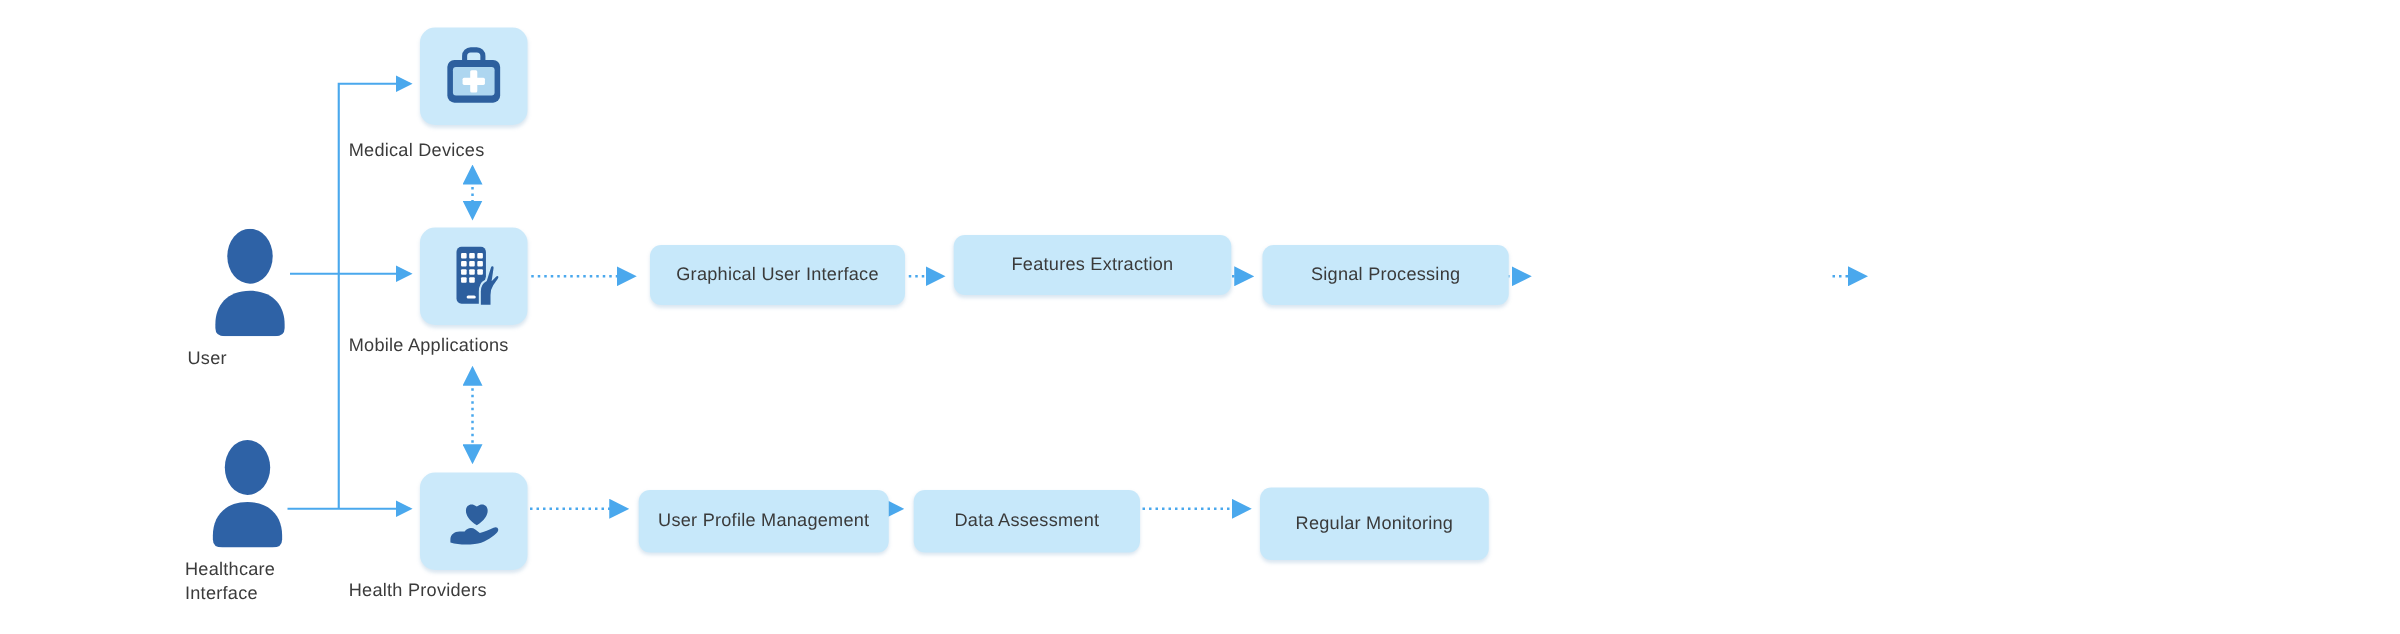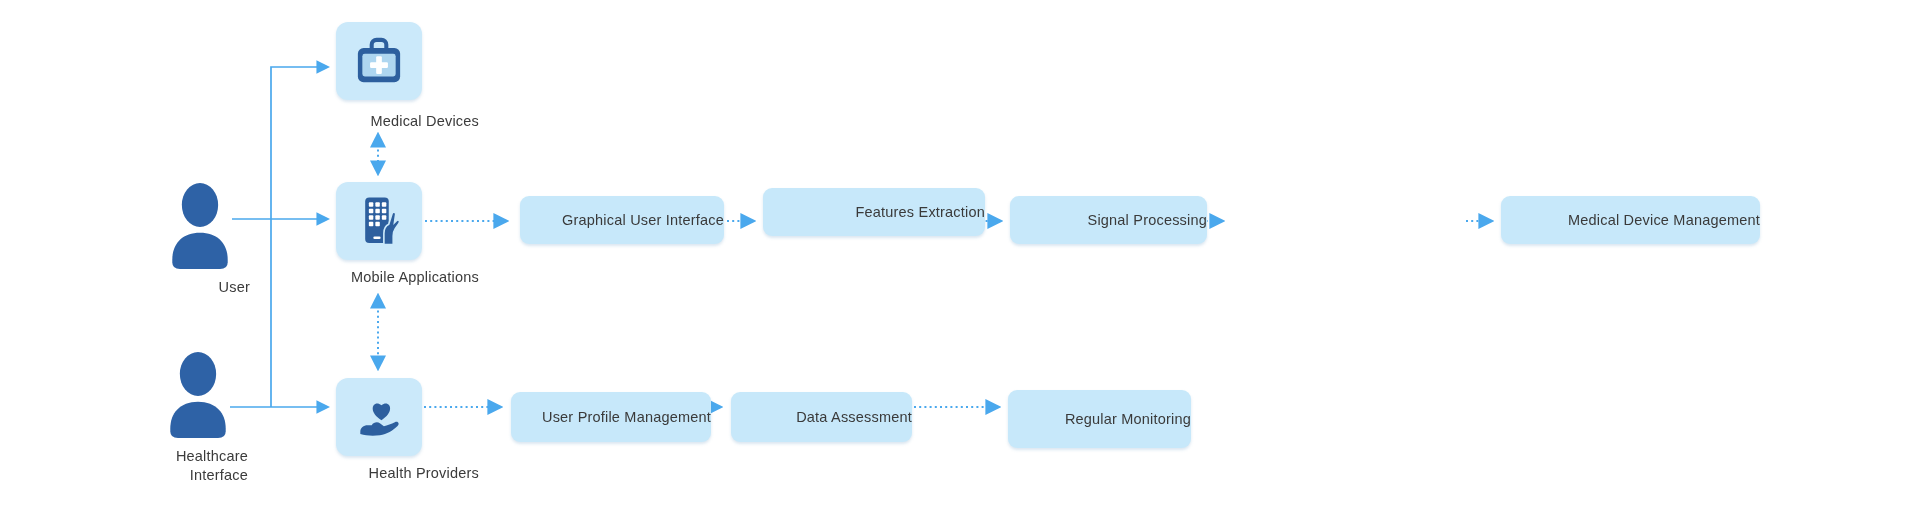--- a/index.html
+++ b/index.html
@@ -8,26 +8,26 @@
     font-family:"Liberation Sans","DejaVu Sans",sans-serif;
   }
   .arrow-layer{position:absolute;left:0;top:0;width:1920px;height:507px;pointer-events:none;}
   .icon-box{
     position:absolute;background:#cbe9fa;border-radius:12px;
     display:flex;align-items:center;justify-content:center;
     box-shadow:0 2px 3px rgba(110,160,200,0.25);
   }
   .flow-box{
     position:absolute;background:#c7e8fa;border-radius:9px;
-    display:flex;align-items:center;justify-content:flex-end;
+    display:flex;align-items:center;justify-content:center;
     font-size:14.5px;color:#3a3a3a;letter-spacing:0.2px;
     box-shadow:0 2px 3px rgba(110,160,200,0.25);
   }
   .node-label{
-    position:absolute;text-align:right;font-size:14.5px;color:#3b3b3b;
+    position:absolute;text-align:left;font-size:14.5px;color:#3b3b3b;
     line-height:1.3;letter-spacing:0.2px;
   }
   .actor{position:absolute;}
 </style>
 </head>
 <body>
 
 <div class="canvas">
 
   <svg class="arrow-layer" width="1920" height="507" viewBox="0 0 1920 507">
@@ -114,23 +114,20 @@
 
   <div class="flow-box" style="left:520px;top:196px;width:204px;height:48px;">
     <span>Graphical User Interface</span>
   </div>
   <div class="flow-box" style="left:763px;top:188px;width:222px;height:48px;">
     <span>Features Extraction</span>
   </div>
   <div class="flow-box" style="left:1010px;top:196px;width:197px;height:48px;">
     <span>Signal Processing</span>
   </div>
-  <div class="flow-box" style="left:1501px;top:196px;width:259px;height:48px;">
-    <span>Medical Device Management</span>
-  </div>
 
   <div class="flow-box" style="left:511px;top:392px;width:200px;height:50px;">
     <span>User Profile Management</span>
   </div>
   <div class="flow-box" style="left:731px;top:392px;width:181px;height:50px;">
     <span>Data Assessment</span>
   </div>
   <div class="flow-box" style="left:1008px;top:390px;width:183px;height:58px;">
     <span>Regular Monitoring</span>
   </div>

